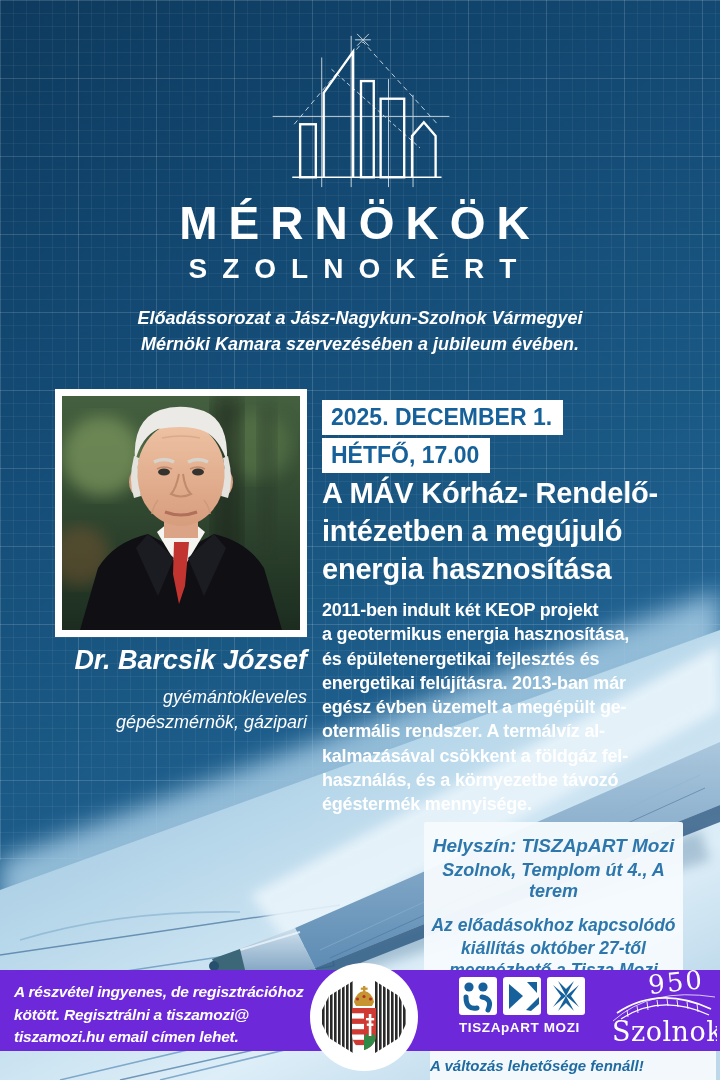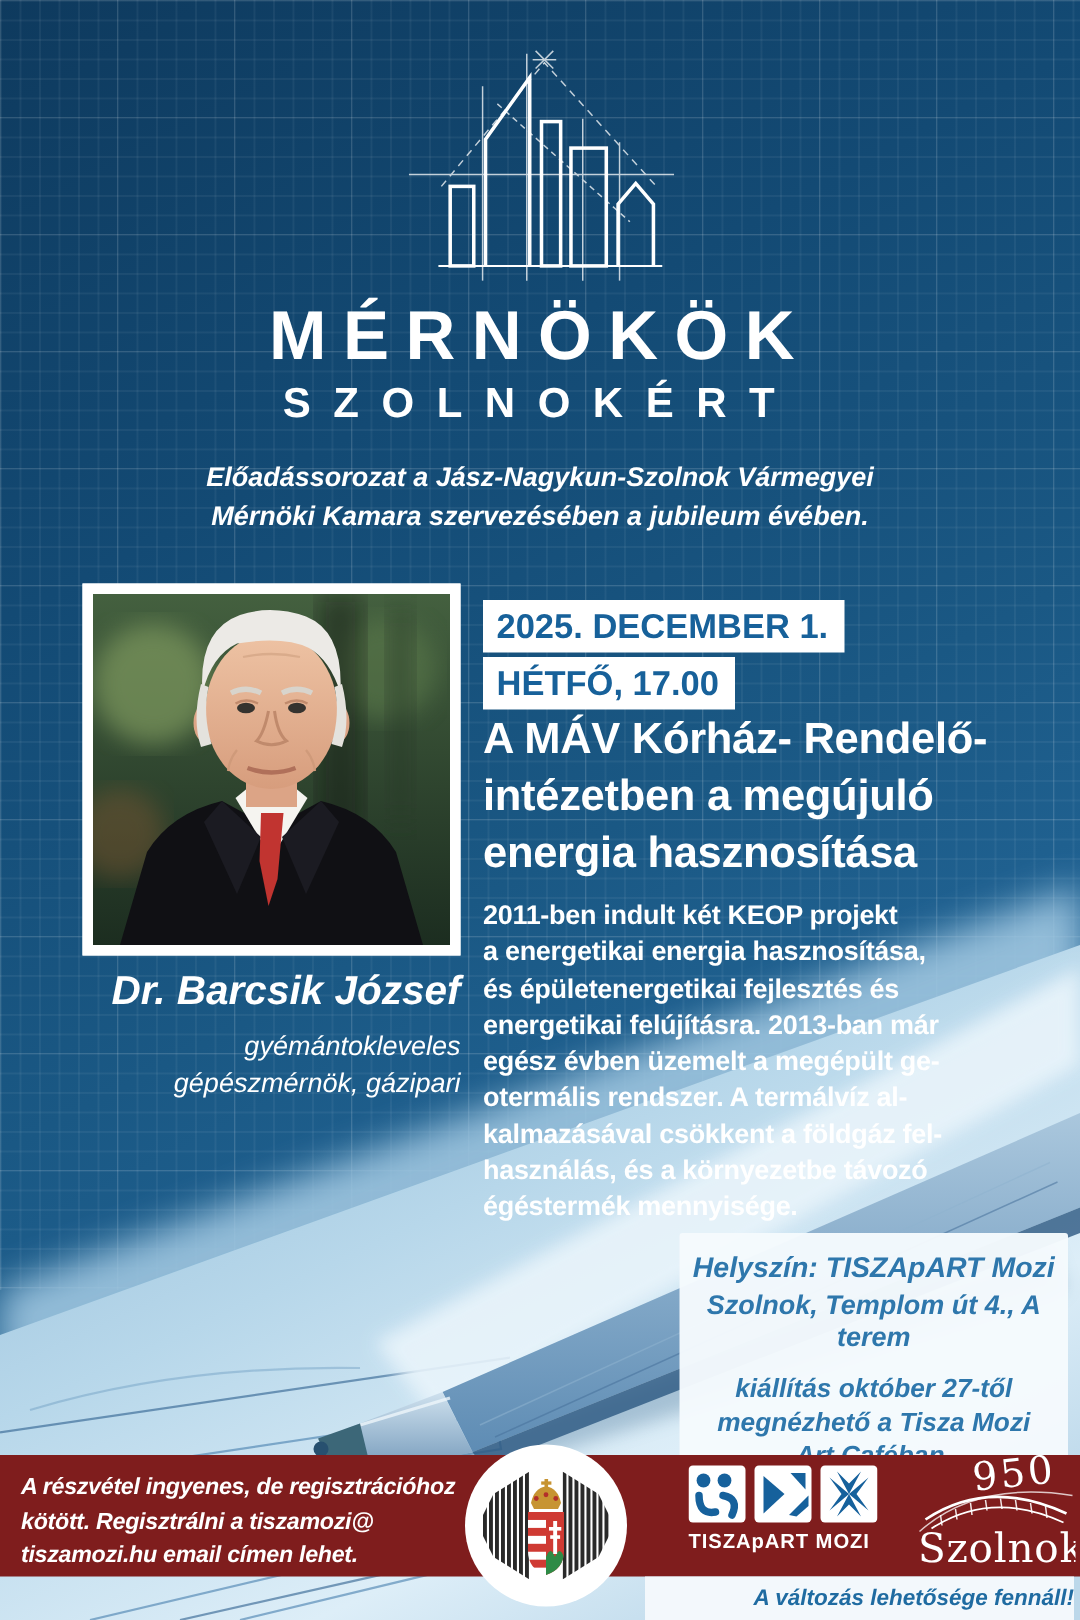--- a/index.html
+++ b/index.html
@@ -39,42 +39,42 @@
   .speaker-qual{font-size:18px;line-height:25px;}
 
   .event-col{position:absolute;left:322px;top:400px;width:392px;z-index:3;}
   .badge{display:inline-block;background:#ffffff;color:#17619a;
     font-size:23px;font-weight:bold;line-height:28px;padding:3px 11px 4px 9px;margin-bottom:3px;}
   .event-title{position:absolute;left:0;top:74px;width:392px;margin:0;
     color:#fff;font-size:29px;font-weight:bold;line-height:38px;letter-spacing:-0.2px;}
   .event-desc{position:absolute;left:0;top:198px;width:392px;margin:0;
     color:#fff;font-size:18px;font-weight:bold;line-height:24.3px;letter-spacing:-0.2px;}
 
-  .venue-box{position:absolute;left:453px;top:822px;width:259px;height:151px;z-index:4;
+  .venue-box{position:absolute;left:424px;top:822px;width:259px;height:151px;z-index:4;
     background:rgba(245,250,253,0.97);border-radius:2px;text-align:center;
     color:#2e77ac;font-style:italic;padding-top:13px;box-sizing:border-box;}
   .venue-loc{font-size:19px;font-weight:bold;}
   .venue-addr{font-size:18px;font-weight:bold;margin-top:3px;}
   .venue-exh{font-size:17.5px;font-weight:bold;line-height:22.5px;margin-top:12px;}
 
   .bottom-bar{position:absolute;left:0;top:970px;width:720px;height:81px;z-index:4;
-    background:#7f1d1d;}
+    background:#6d28d9;}
   .reg-text{position:absolute;left:14px;top:11px;color:#fff;font-style:italic;
     font-size:15.5px;font-weight:bold;line-height:22.5px;letter-spacing:-0.2px;}
 
   .chamber-logo{position:absolute;left:309px;top:962px;width:110px;height:110px;z-index:5;}
 
   .tiszapart-logo{position:absolute;left:459px;top:976px;width:130px;z-index:5;text-align:left;}
   .tiszapart-logo svg{display:block;width:126px;height:40px;}
   .tp-label{margin-top:4px;color:#fff;font-size:13.5px;font-weight:bold;letter-spacing:0.6px;}
 
   .szolnok-logo{position:absolute;left:611px;top:969px;width:106px;height:78px;z-index:5;}
 
   .slogan-strip{position:absolute;left:430px;top:1051px;width:286px;height:29px;z-index:5;
-    background:#f3f8fc;text-align:right;}
+    background:#f3f8fc;text-align:left;}
   .slogan-strip span{display:inline-block;color:#1f6ba1;font-size:15px;font-weight:bold;
     font-style:italic;line-height:29px;}
 </style>
 </head>
 <body>
 
 <div class="poster">
 
   <div class="bg-base"></div>
   <div class="bg-grid"></div>
@@ -227,35 +227,36 @@
     <div>
       <span class="badge">HÉTFŐ, 17.00</span>
     </div>
     <h1 class="event-title">
       <div>A MÁV Kórház- Rendelő-</div>
       <div>intézetben a megújuló</div>
       <div>energia hasznosítása</div>
     </h1>
     <div class="event-desc">
       <div>2011-ben indult két KEOP projekt</div>
-      <div>a energetikai energia hasznosítása,</div>
+      <div>a geotermikus energia hasznosítása,</div>
       <div>és épületenergetikai fejlesztés és</div>
       <div>energetikai felújításra. 2013-ban már</div>
       <div>egész évben üzemelt a megépült ge-</div>
       <div>otermális rendszer. A termálvíz al-</div>
       <div>kalmazásával csökkent a földgáz fel-</div>
       <div>használás, és a környezetbe távozó</div>
       <div>égéstermék mennyisége.</div>
     </div>
   </div>
 
   <div class="venue-box">
     <div class="venue-loc">Helyszín: TISZApART Mozi</div>
     <div class="venue-addr">Szolnok, Templom út 4., A terem</div>
     <div class="venue-exh">
+      <div>Az előadásokhoz kapcsolódó</div>
       <div>kiállítás október 27-től</div>
       <div>megnézhető a Tisza Mozi</div>
       <div>Art Caféban.</div>
     </div>
   </div>
 
   <div class="bottom-bar">
     <div class="reg-text">
       <div>A részvétel ingyenes, de regisztrációhoz</div>
       <div>kötött. Regisztrálni a tiszamozi@</div>

